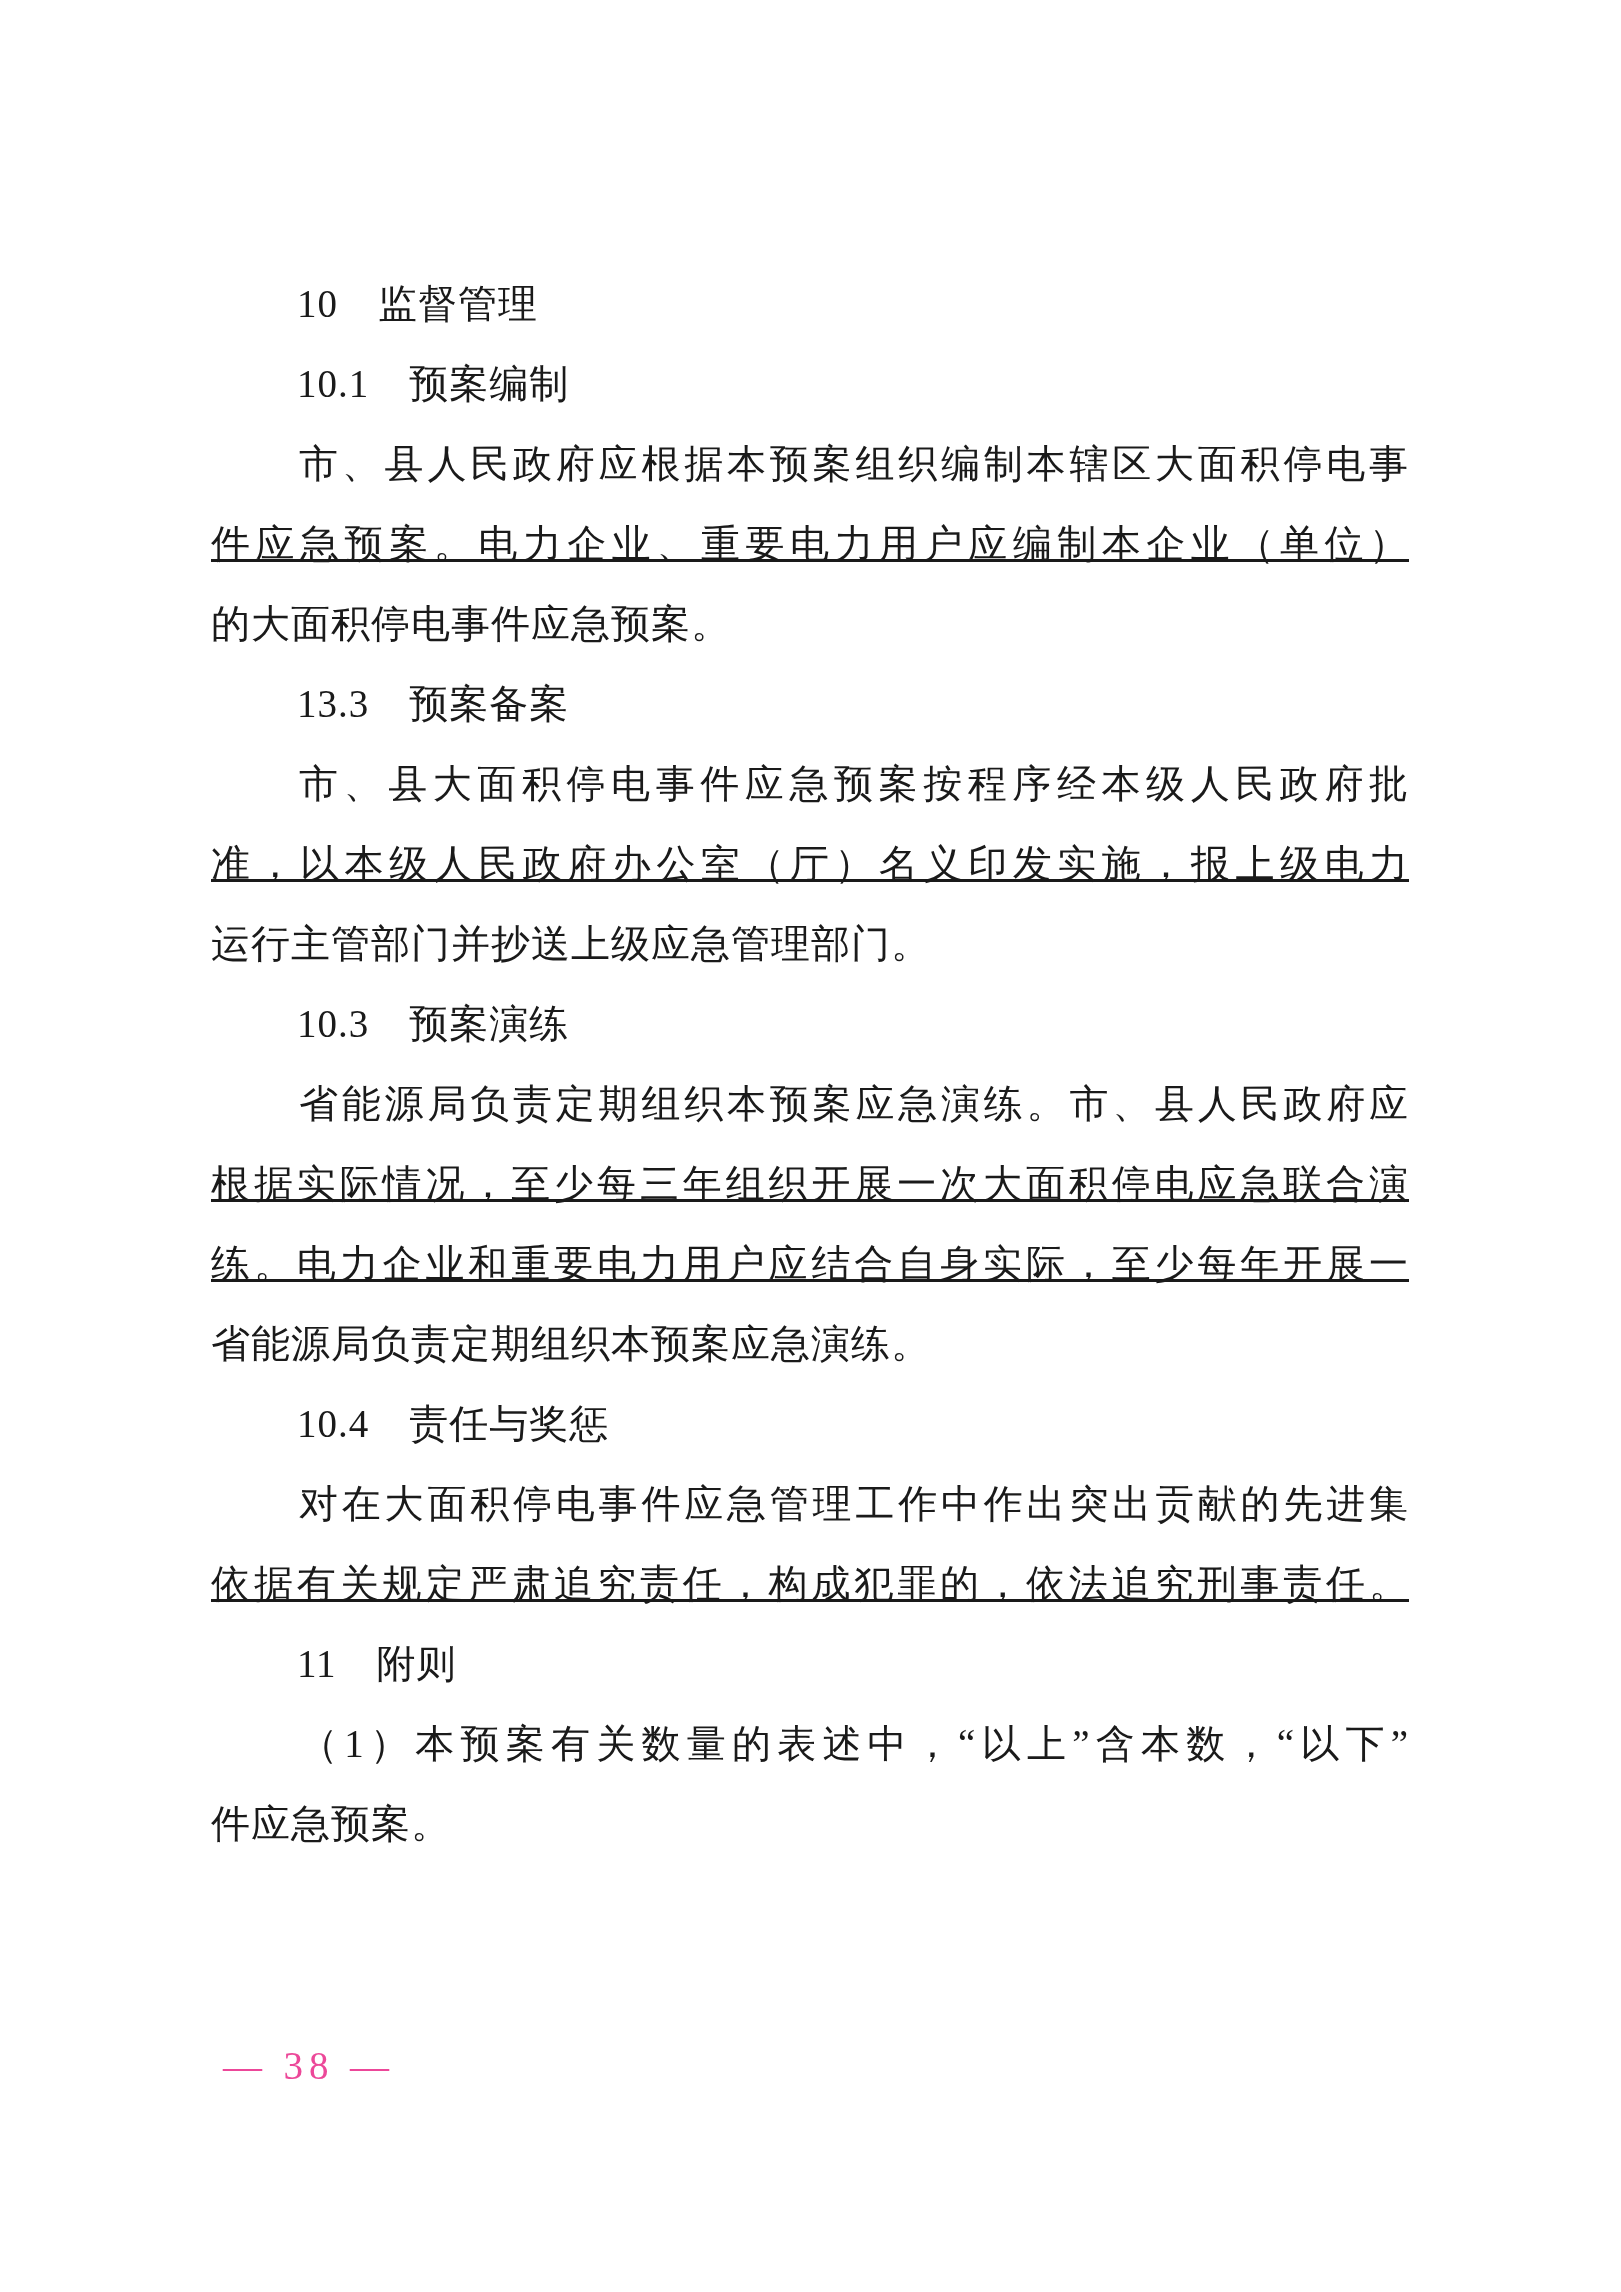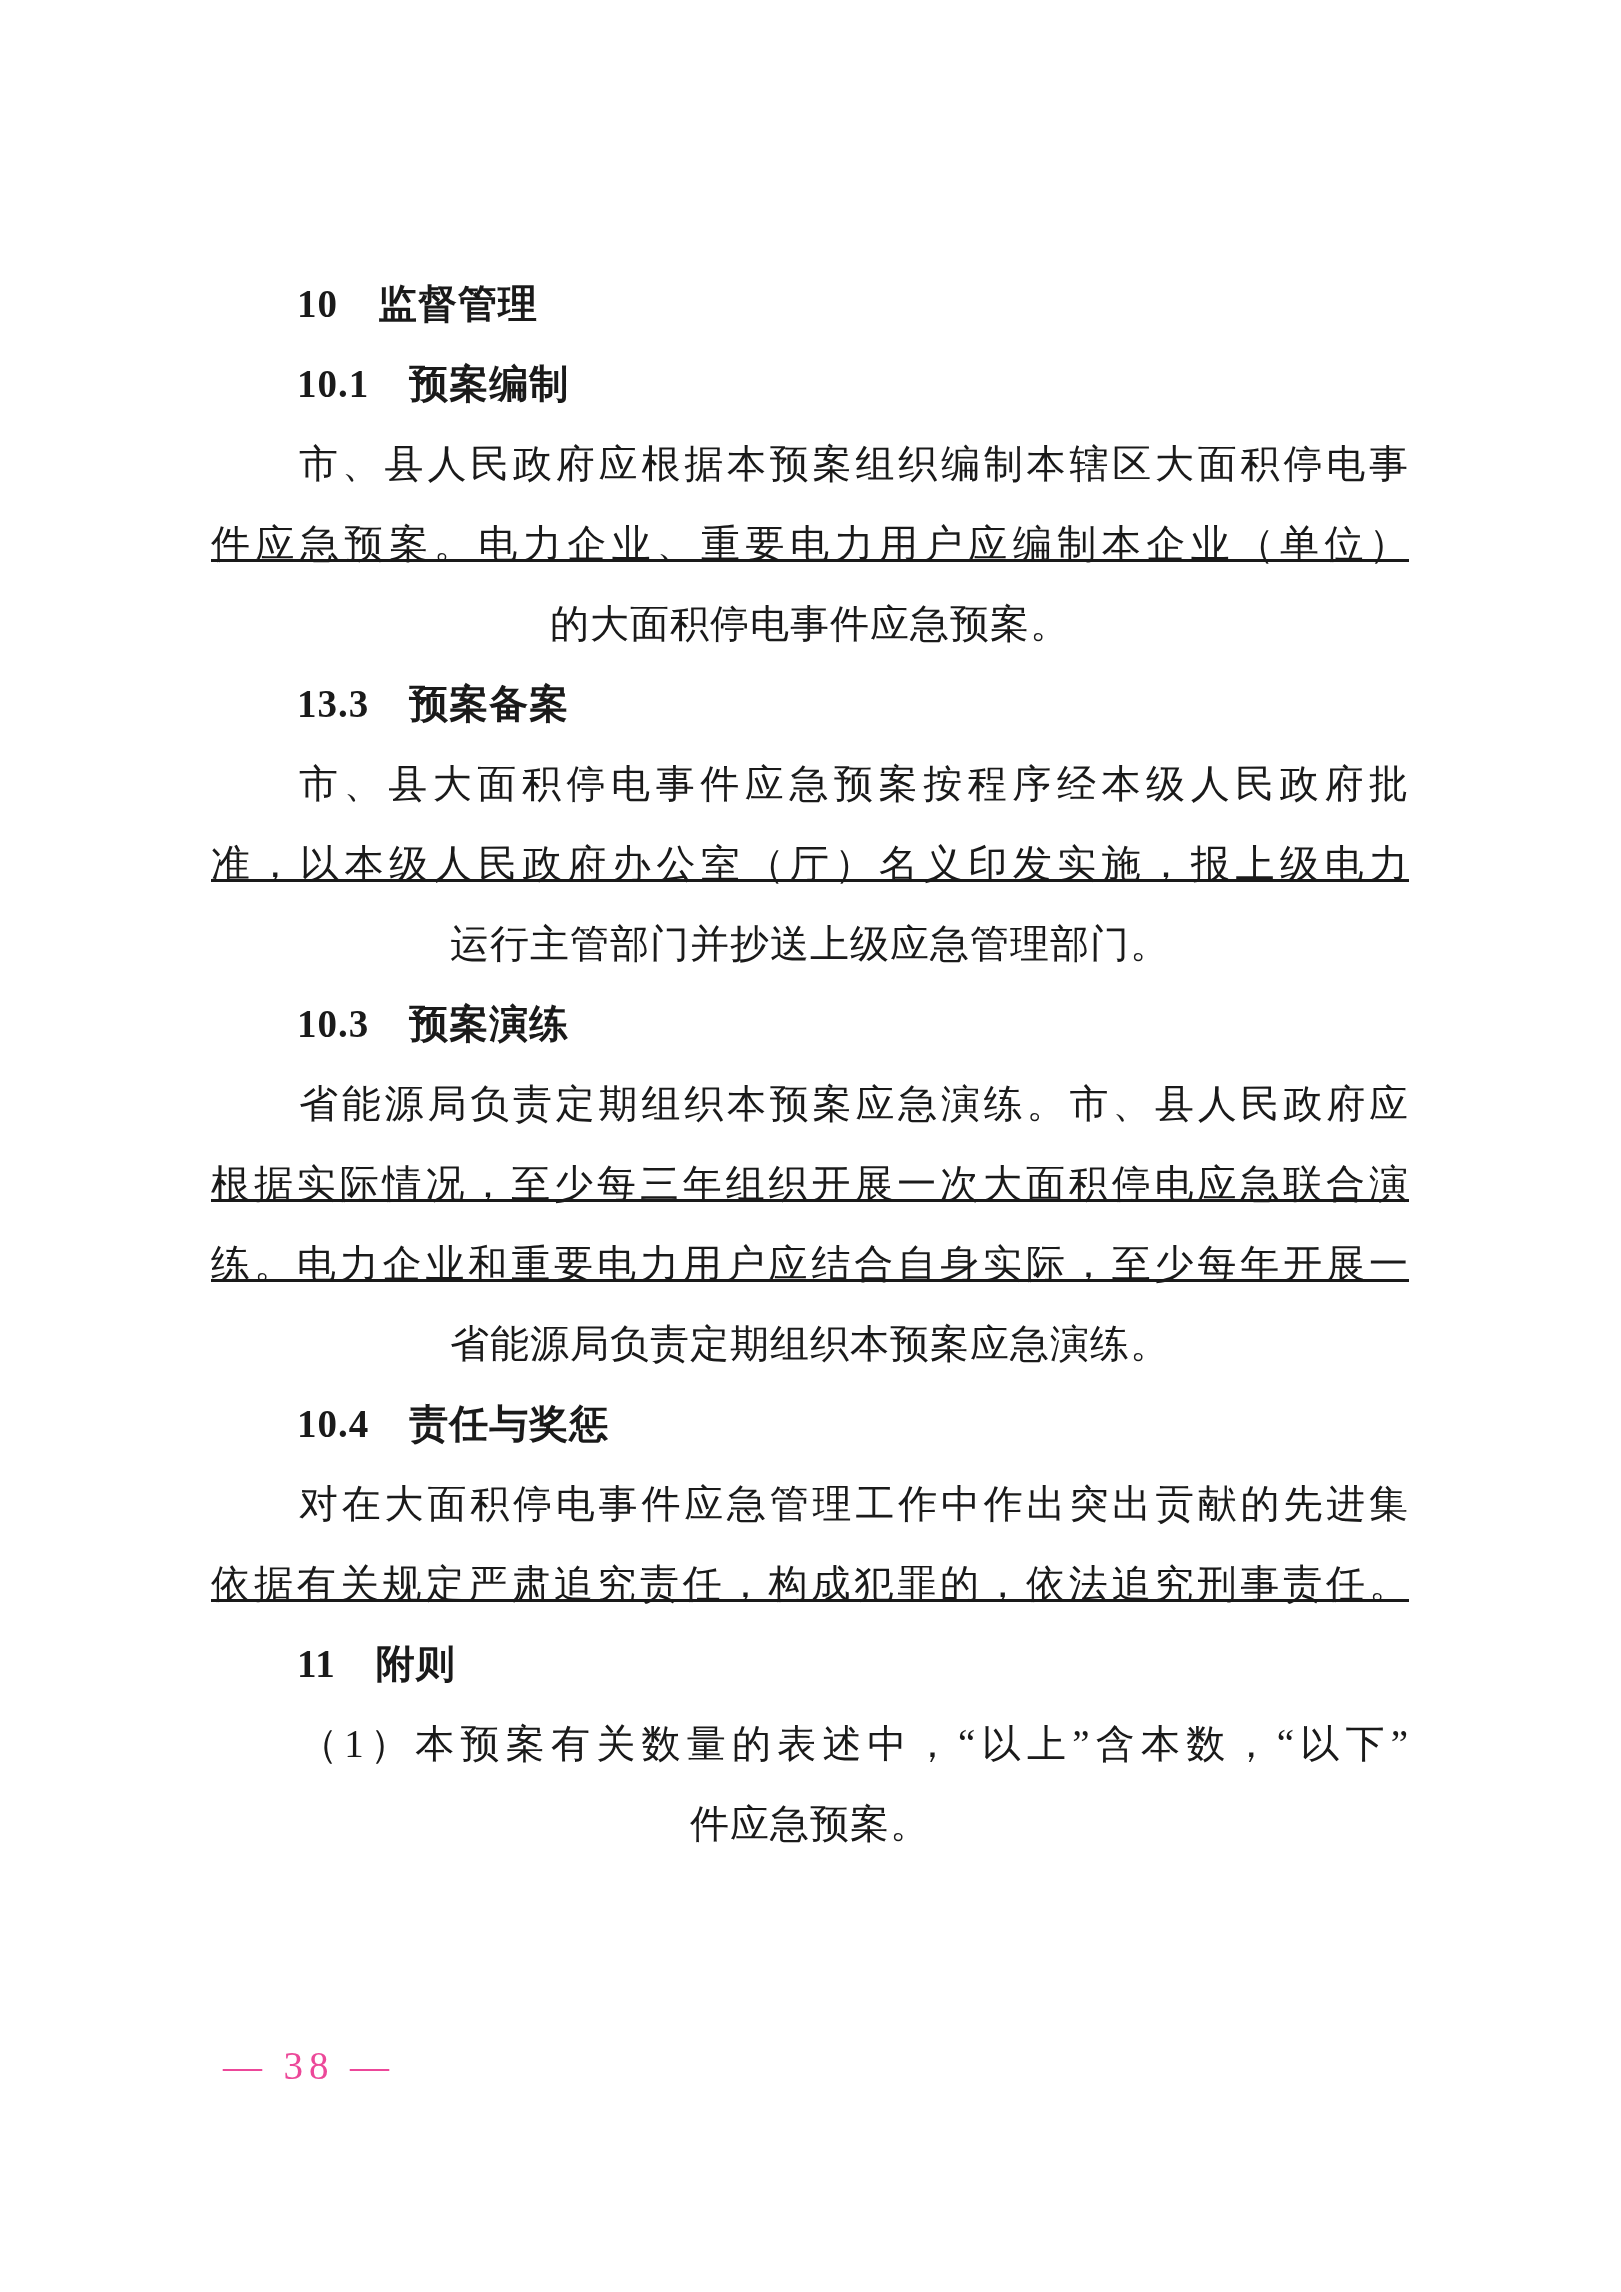--- a/index.html
+++ b/index.html
@@ -23,36 +23,36 @@
     width: 1198px;
   }
   .line {
     height: 80px;
     line-height: 80px;
     font-size: 39px;
     letter-spacing: 1px;
     color: #1a1a1a;
   }
   .h1, .h2 {
-    font-weight: bold;
+    font-weight: normal;
     padding-left: 86px;
     text-align: left;
   }
   .body-first {
     text-indent: 88px;
     text-align: justify;
     text-align-last: justify;
   }
   .body-full {
     text-align: justify;
     text-align-last: justify;
     text-decoration: underline;
   }
   .body-end {
-    text-align: center;
+    text-align: left;
   }
   .pagenum {
     position: absolute;
     left: 223px;
     top: 2025px;
     height: 82px;
     line-height: 82px;
     font-size: 39px;
     letter-spacing: 5.9px;
     color: #ec4899;

